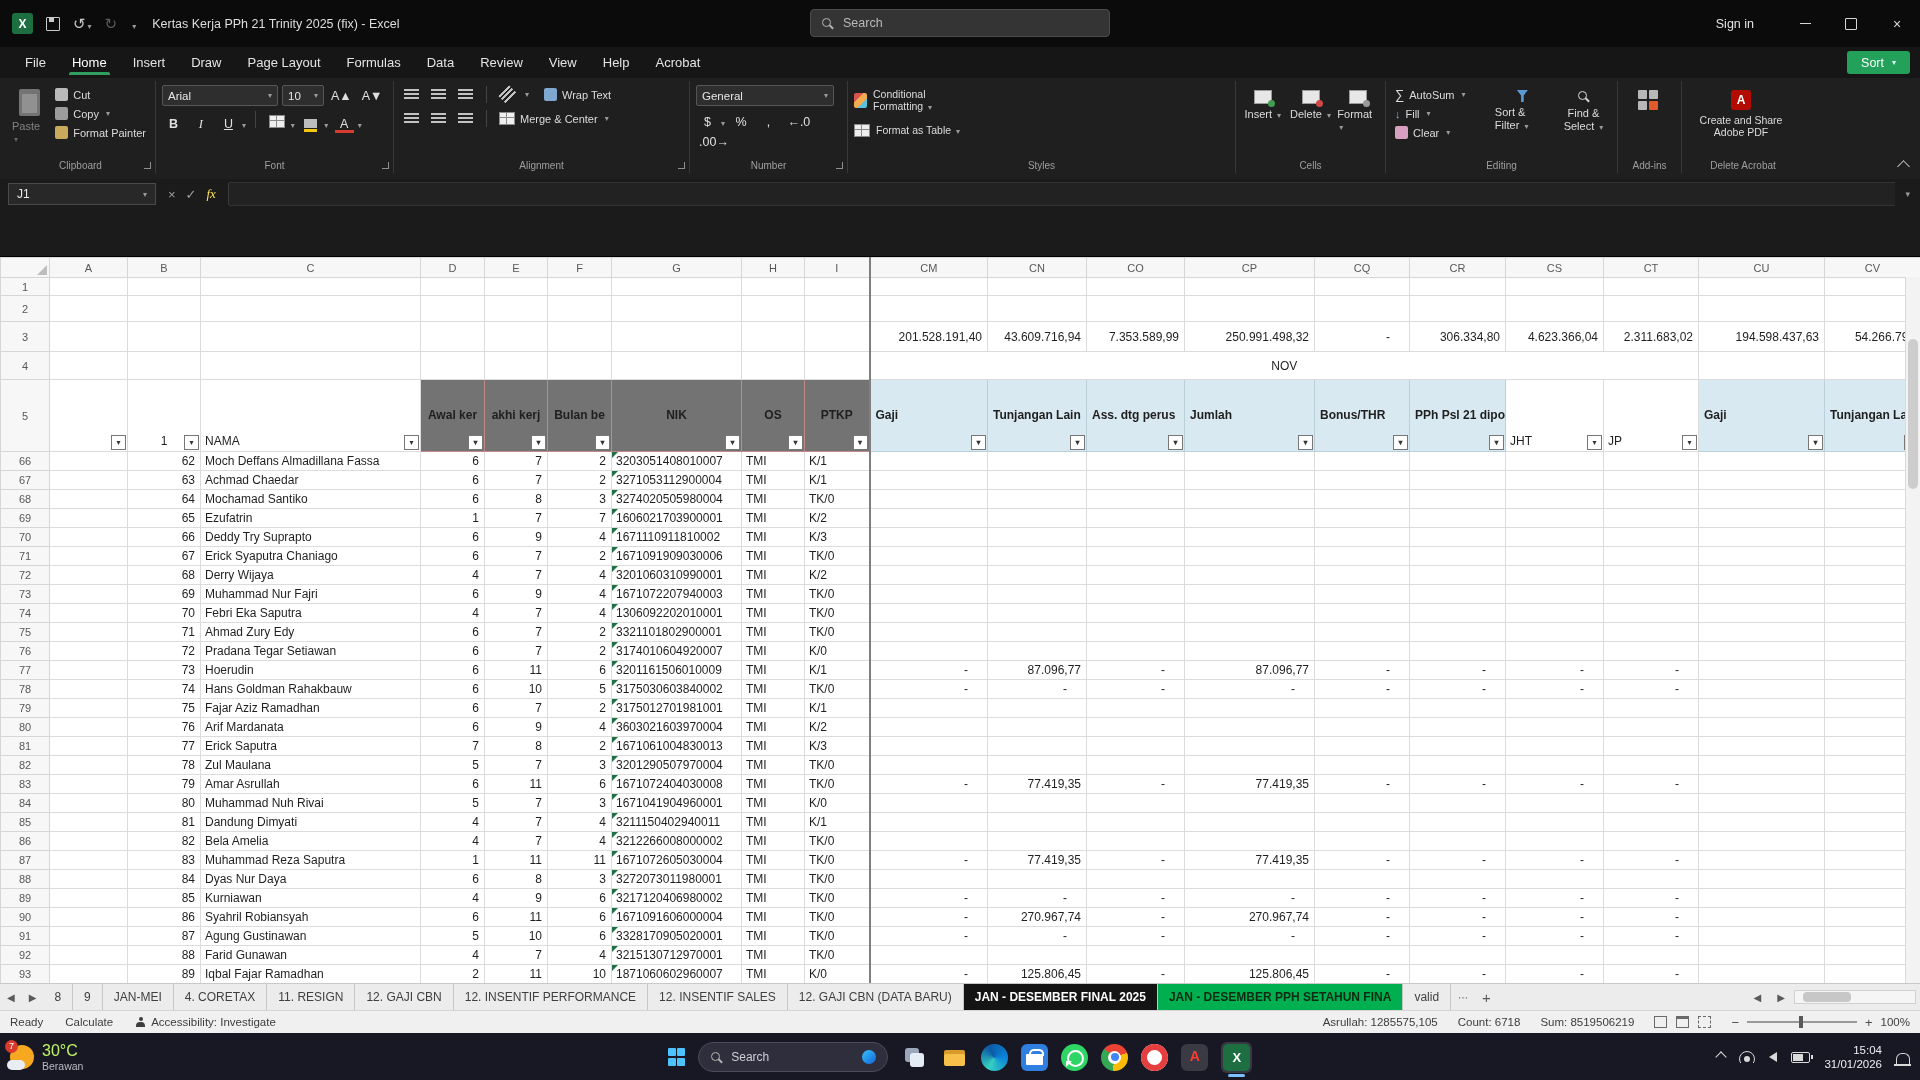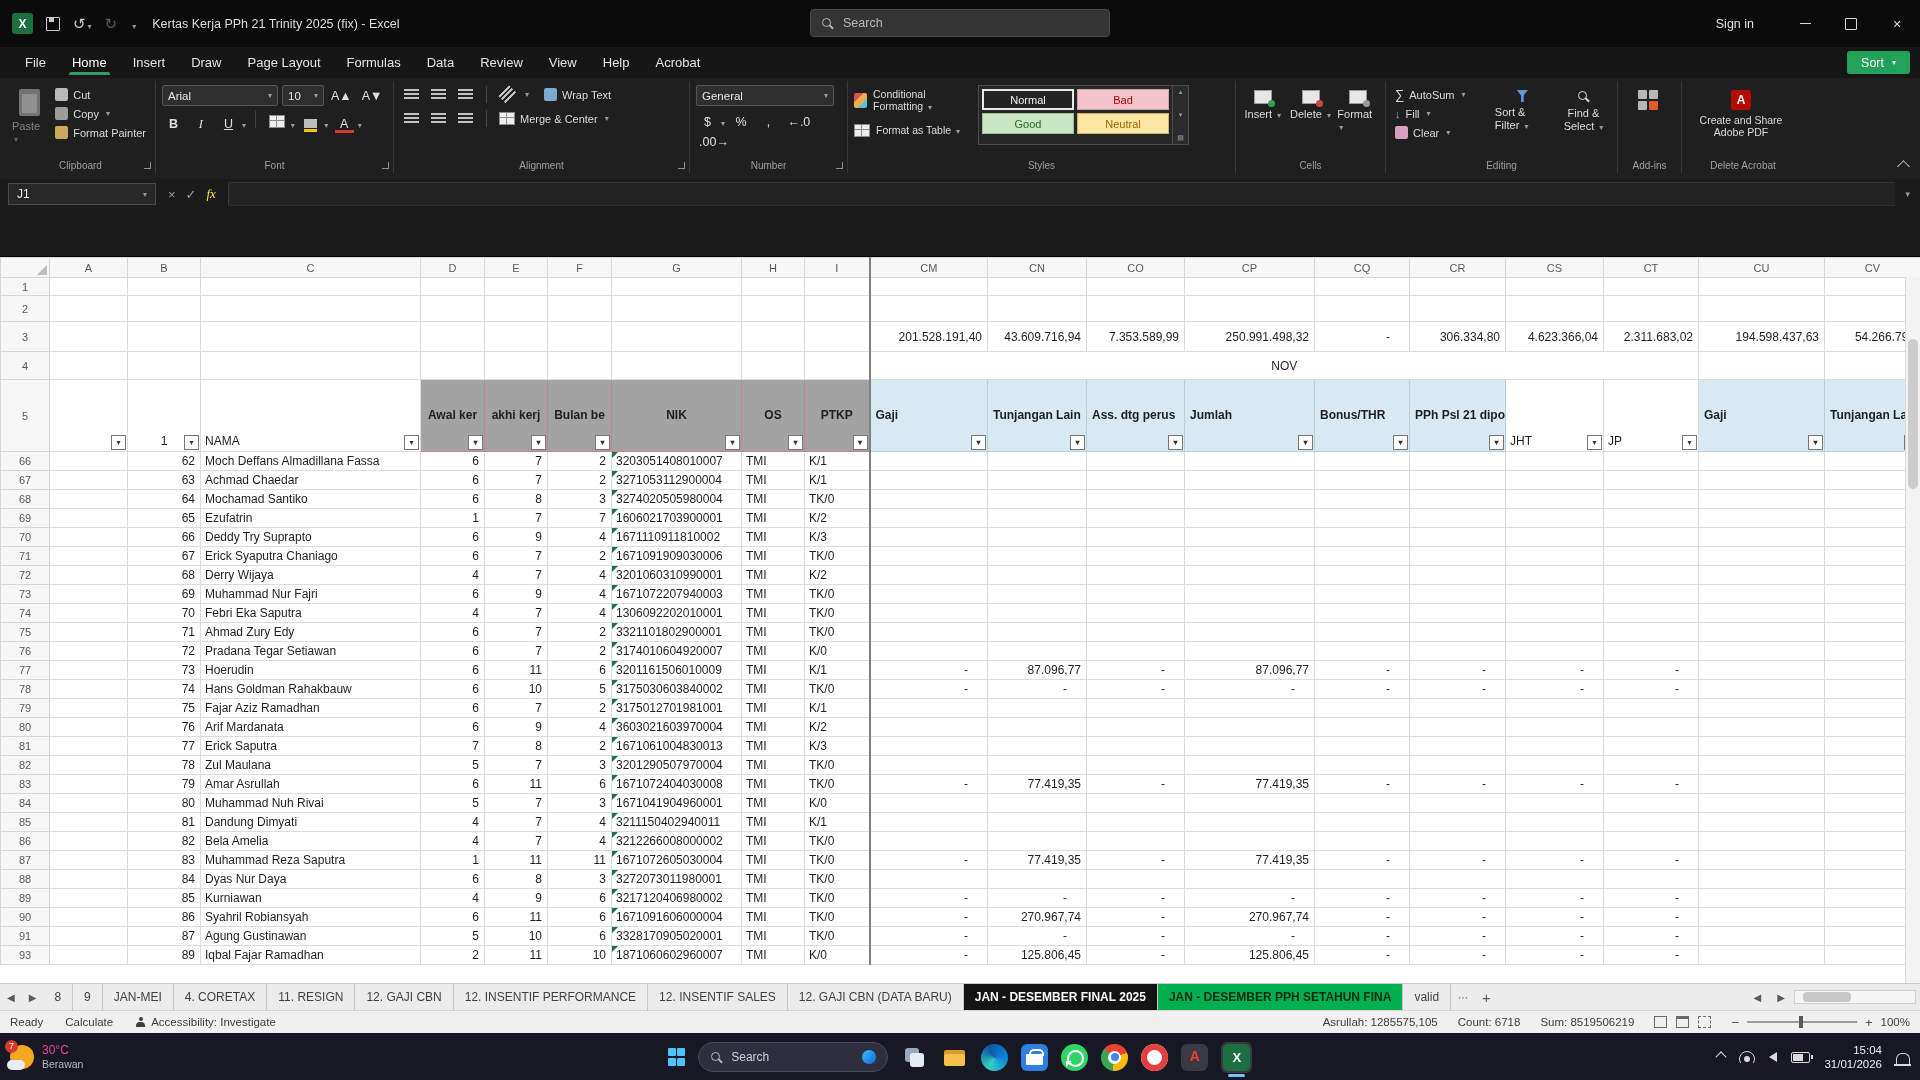--- a/index.html
+++ b/index.html
@@ -95,21 +95,21 @@
   #grid-table td{box-sizing:border-box;overflow:hidden;white-space:nowrap}
   .colhdr,.rowhdr{background:#f7f7f7;color:#585858;font-size:11px;text-align:center;border:1px solid #d6d6d6;font-weight:normal}
   .corner{position:relative}
   .tri{position:absolute;right:2px;bottom:2px;width:0;height:0;border-left:10px solid transparent;border-bottom:10px solid #bdbdbd}
   .cell{border:1px solid #dcdcdc;font-size:12px;color:#1f1f1f;padding:0 4px;position:relative;background:#fff}
   .cell.txt{text-align:left}
   .cell.num{text-align:right;padding-right:5px}
   .cell.dash{padding-right:19px}
   .fz{border-left:2px solid #7f7f7f !important}
   .month{text-align:center;color:#1f1f1f}
-  .h-pink{background:#a3a3a3;font-weight:bold;text-align:center;vertical-align:middle;white-space:normal;line-height:1.08;border:1px solid #c18a86}
+  .h-pink{background:#737373;font-weight:bold;text-align:center;vertical-align:middle;white-space:normal;line-height:1.08;border:1px solid #c18a86}
   .h-blue{background:#d9e9f1;font-weight:bold;vertical-align:middle;white-space:normal;line-height:1.12;padding:2px 16px 2px 5px;border:1px solid #b9cfda}
   .h-white,.h-white2{background:#fff;vertical-align:bottom}
   .bot-l{position:absolute;left:4px;bottom:3px}
   .bot-c{position:absolute;left:0;right:0;bottom:3px;text-align:center}
   .mid{display:block}
   .flt{position:absolute;right:1px;bottom:1px;width:15px;height:15px;background:#fff;border:1px solid #777;font-size:8px;line-height:13px;text-align:center;color:#333;box-sizing:border-box}
   .nik::before{content:"";position:absolute;left:0;top:0;border-top:6px solid #1e7145;border-right:6px solid transparent}
   .vscroll{position:absolute;top:20px;right:0;bottom:0;width:14px;background:#f3f3f3;border-left:1px solid #dadada}
   .vthumb{position:absolute;left:2px;right:2px;top:62px;height:150px;background:#cdcdcd;border-radius:5px}
 
@@ -141,21 +141,21 @@
   .zthumb{position:absolute;left:52px;top:-5px;width:4px;height:12px;background:#5a5a5a}
   .zbtn{font-size:13px;color:#4c4c4c}
 
   
   .taskbar{flex:0 0 48px;background:#181824;position:relative;display:flex;align-items:center;color:#e8e8e8}
   .weather{position:absolute;left:10px;display:flex;align-items:center;gap:8px}
   .sun{width:24px;height:24px;border-radius:50%;background:#f6a821;position:relative}
   .sun::after{content:"";position:absolute;left:-3px;bottom:-1px;width:18px;height:10px;border-radius:6px;background:#e8edf2}
   .wbadge{position:absolute;left:-5px;top:-5px;width:13px;height:13px;border-radius:50%;background:#d83b2d;color:#fff;font-size:9px;display:flex;align-items:center;justify-content:center}
   .wtxt{line-height:1.15}
-  .wtemp{font-size:12px;color:#ec4899}
+  .wtemp{font-size:16px;color:#bef264}
   .wdesc{font-size:10.5px;color:#b9b9c4}
   .tb-center{margin:0 auto;display:flex;align-items:center;gap:13px}
   .winlogo{display:grid;grid-template-columns:8px 8px;grid-template-rows:8px 8px;gap:1.5px}
   .winlogo span{background:#4cc2ff;border-radius:1px}
   .tsearch{width:190px;height:30px;background:#2e2e3d;border:1px solid #4a4a5a;border-radius:15px;display:flex;align-items:center;gap:8px;padding:0 11px;font-size:12px;color:#cfcfd8;box-sizing:border-box}
   .bingdot{margin-left:auto;width:14px;height:14px;border-radius:50%;background:linear-gradient(135deg,#37c2ff,#1464d8)}
   .tic{width:27px;height:27px;border-radius:6px;position:relative;flex:0 0 auto}
   .taskview{background:transparent}
   .taskview::before{content:"";position:absolute;left:4px;top:4px;width:14px;height:14px;border-radius:3px;background:#9aa7bd}
   .taskview::after{content:"";position:absolute;left:9px;top:9px;width:14px;height:14px;border-radius:3px;background:#e6ecf5}
@@ -359,33 +359,20 @@
     <div class="rgroup" style="width:388px">
       <div class="rg-body">
         <div style="width:118px">
           <div class="stackbtn">
               <span class="cf-ic"></span>
               <span><span>Conditional Formatting</span> <span class="dd">▾</span></span>
             </div>
           <div class="stackbtn">
               <span class="gridic16"></span>
               <span><span>Format as Table</span> <span class="dd">▾</span></span>
-            </div>
-        </div>
-        <div style="display:flex">
-          <div class="chips">
-            <span class="chip normal">Normal</span>
-            <span class="chip bad">Bad</span>
-            <span class="chip good">Good</span>
-            <span class="chip neutral">Neutral</span>
-          </div>
-          <div class="gal-scroll">
-              <span>▴</span>
-              <span>▾</span>
-              <span>▤</span>
             </div>
         </div>
       </div>
       <div class="rg-label">Styles</div>
     </div>
 
     <div class="rgroup" style="width:150px">
       <div class="rg-body">
         <div class="cellbtn">
             <span class="gic ins"></span>
@@ -1223,20 +1210,42 @@
             <td class="cell num dash">-</td>
             <td class="cell num dash">-</td>
             <td class="cell num dash">-</td>
             <td class="cell num dash">-</td>
             <td class="cell num dash">-</td>
             <td class="cell num dash">-</td>
             <td class="cell num"></td>
             <td class="cell num"></td>
           </tr>
           <tr style="height:19px">
+            <td class="rowhdr">92</td>
+            <td class="cell"></td>
+            <td class="cell num">88</td>
+            <td class="cell txt">Farid Gunawan</td>
+            <td class="cell num">4</td>
+            <td class="cell num">7</td>
+            <td class="cell num">4</td>
+            <td class="cell txt nik">3215130712970001</td>
+            <td class="cell txt">TMI</td>
+            <td class="cell txt">TK/0</td>
+            <td class="cell num fz"></td>
+            <td class="cell num"></td>
+            <td class="cell num"></td>
+            <td class="cell num"></td>
+            <td class="cell num"></td>
+            <td class="cell num"></td>
+            <td class="cell num"></td>
+            <td class="cell num"></td>
+            <td class="cell num"></td>
+            <td class="cell num"></td>
+          </tr>
+          <tr style="height:19px">
             <td class="rowhdr">93</td>
             <td class="cell"></td>
             <td class="cell num">89</td>
             <td class="cell txt">Iqbal Fajar Ramadhan</td>
             <td class="cell num">2</td>
             <td class="cell num">11</td>
             <td class="cell num">10</td>
             <td class="cell txt nik">1871060602960007</td>
             <td class="cell txt">TMI</td>
             <td class="cell txt">K/0</td>

